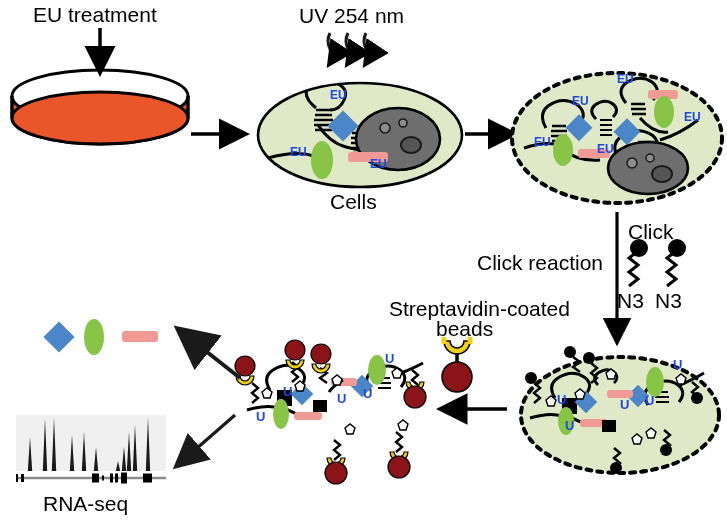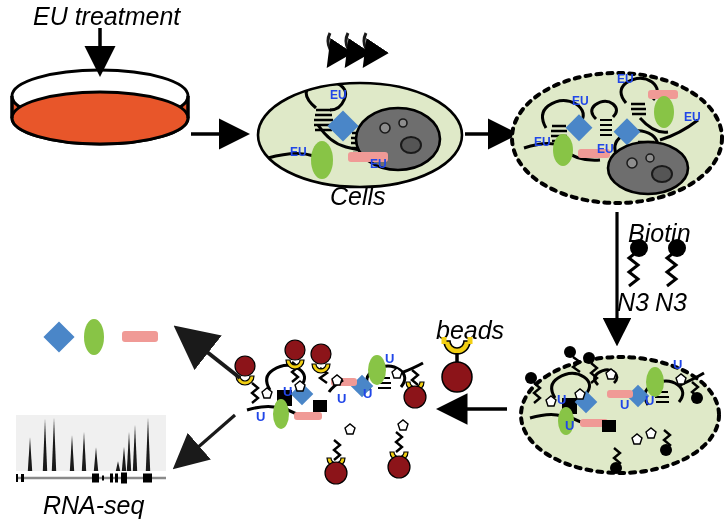--- a/index.html
+++ b/index.html
@@ -1,34 +1,37 @@
 <!DOCTYPE html>
 <html><head>
 <meta charset="utf-8">
 <style>
   html,body{margin:0;padding:0;background:#ffffff;}
   body{width:727px;height:522px;position:relative;overflow:hidden;
        font-family:"Liberation Sans", sans-serif;color:#000;}
   .stage{position:absolute;left:0;top:0;width:727px;height:522px;}
   .lbl{position:absolute;white-space:nowrap;line-height:1;}
   svg{position:absolute;left:0;top:0;width:727px;height:522px;overflow:visible;}
-  .t-title{font-size:25px;font-style:italic;}
+  .t-title{font-size:21px;}
   .eu{font-size:12px;font-weight:bold;fill:#2046e8;}
   .uu{font-size:13px;font-weight:bold;fill:#2046e8;}
 </style>
 </head>
 <body>
 
 <div class="stage">
 
   <div class="lbl t-title" style="left:33px;top:4px;">EU treatment</div>
-  <div class="lbl t-title" style="left:330px;top:184px;text-align:center;">Cells</div>
-  <div class="lbl t-title" style="left:628px;top:221px;">Biotin</div>
+  <div class="lbl t-title" style="left:299px;top:5px;">UV 254 nm</div>
+  <div class="lbl t-title" style="left:330px;top:191px;text-align:center;">Cells</div>
+  <div class="lbl t-title" style="left:477px;top:252px;">Click reaction</div>
+  <div class="lbl t-title" style="left:628px;top:221px;">Click</div>
   <div class="lbl t-title" style="left:617px;top:290px;">N3</div>
   <div class="lbl t-title" style="left:655px;top:290px;">N3</div>
+  <div class="lbl t-title" style="left:389px;top:298px;">Streptavidin-coated</div>
   <div class="lbl t-title" style="left:436px;top:318px;">beads</div>
   <div class="lbl t-title" style="left:43px;top:493px;">RNA-seq</div>
 
   <svg viewBox="0 0 727 522">
     <defs>
       <marker id="ah" markerWidth="9" markerHeight="9" refX="7" refY="4.5" orient="auto">
         <path d="M0,0 L9,4.5 L0,9 Z" fill="#000"></path>
       </marker>
       <marker id="ahb" markerWidth="11" markerHeight="11" refX="8" refY="5.5" orient="auto">
         <path d="M0,0 L11,5.5 L0,11 Z" fill="#1a1a1a"></path>

